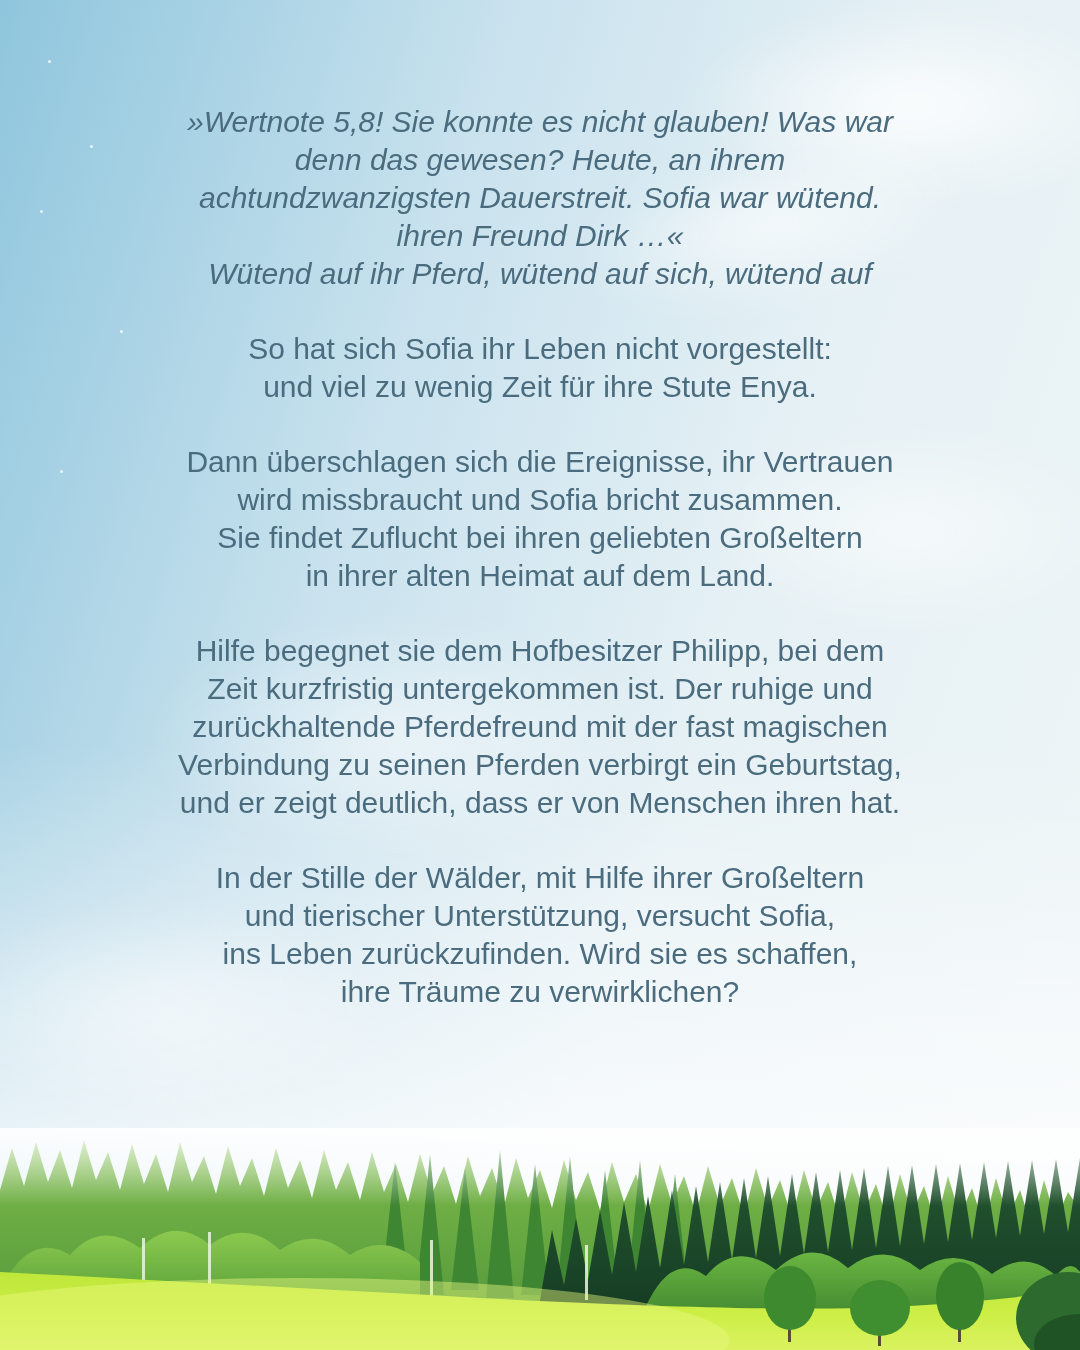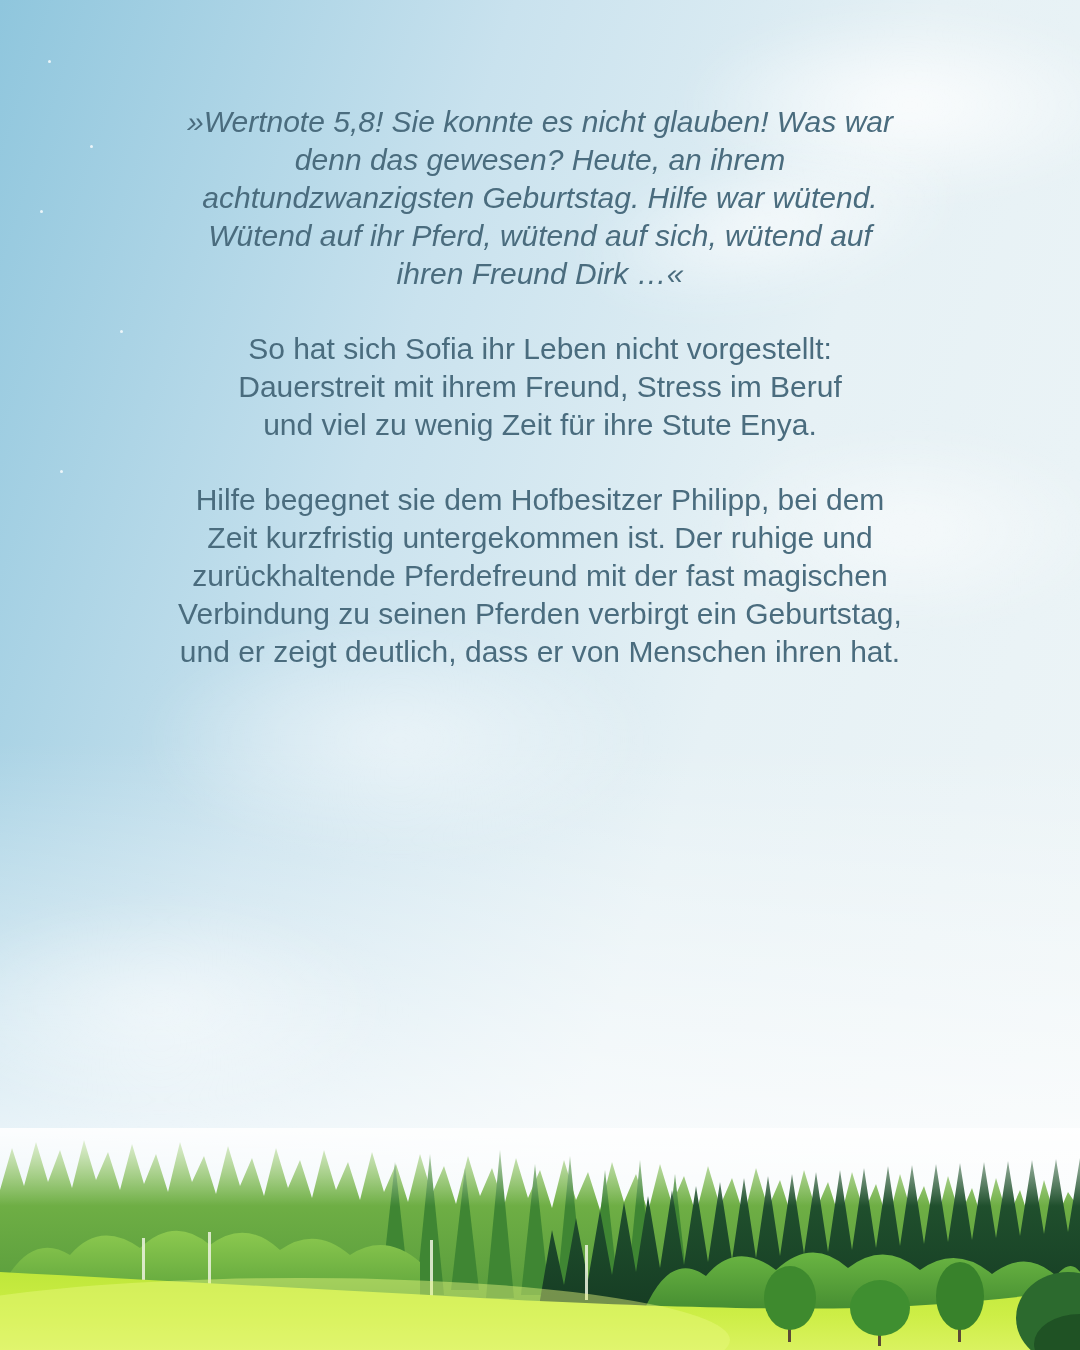--- a/index.html
+++ b/index.html
@@ -131,30 +131,41 @@
       <ellipse cx="1080" cy="254" rx="46" ry="30" fill="#1f5224"></ellipse>
     </g>
 
     <rect x="0" y="38" width="1080" height="78" fill="url(#gHaze)"></rect>
   </svg>
 
   <div class="blurb">
     <p class="italic">
       <span class="line">»Wertnote 5,8! Sie konnte es nicht glauben! Was war</span>
       <span class="line">denn das gewesen? Heute, an ihrem</span>
-      <span class="line">achtundzwanzigsten Geburtstag. Hilfe war wütend.</span>
+      <span class="line">achtundzwanzigsten Dauerstreit. Sofia war wütend.</span>
+      <span class="line">ihren Freund Dirk …«</span>
       <span class="line">Wütend auf ihr Pferd, wütend auf sich, wütend auf</span>
-      <span class="line">ihren Freund Dirk …«</span>
     </p>
     <p>
       <span class="line">So hat sich Sofia ihr Leben nicht vorgestellt:</span>
-      <span class="line">Dauerstreit mit ihrem Freund, Stress im Beruf</span>
       <span class="line">und viel zu wenig Zeit für ihre Stute Enya.</span>
+    </p>
+    <p>
+      <span class="line">Dann überschlagen sich die Ereignisse, ihr Vertrauen</span>
+      <span class="line">wird missbraucht und Sofia bricht zusammen.</span>
+      <span class="line">Sie findet Zuflucht bei ihren geliebten Großeltern</span>
+      <span class="line">in ihrer alten Heimat auf dem Land.</span>
     </p>
     <p>
       <span class="line">Hilfe begegnet sie dem Hofbesitzer Philipp, bei dem</span>
       <span class="line">Zeit kurzfristig untergekommen ist. Der ruhige und</span>
       <span class="line">zurückhaltende Pferdefreund mit der fast magischen</span>
       <span class="line">Verbindung zu seinen Pferden verbirgt ein Geburtstag,</span>
       <span class="line">und er zeigt deutlich, dass er von Menschen ihren hat.</span>
     </p>
+    <p>
+      <span class="line">In der Stille der Wälder, mit Hilfe ihrer Großeltern</span>
+      <span class="line">und tierischer Unterstützung, versucht Sofia,</span>
+      <span class="line">ins Leben zurückzufinden. Wird sie es schaffen,</span>
+      <span class="line">ihre Träume zu verwirklichen?</span>
+    </p>
   </div>
 </div>
 
 </body></html>

